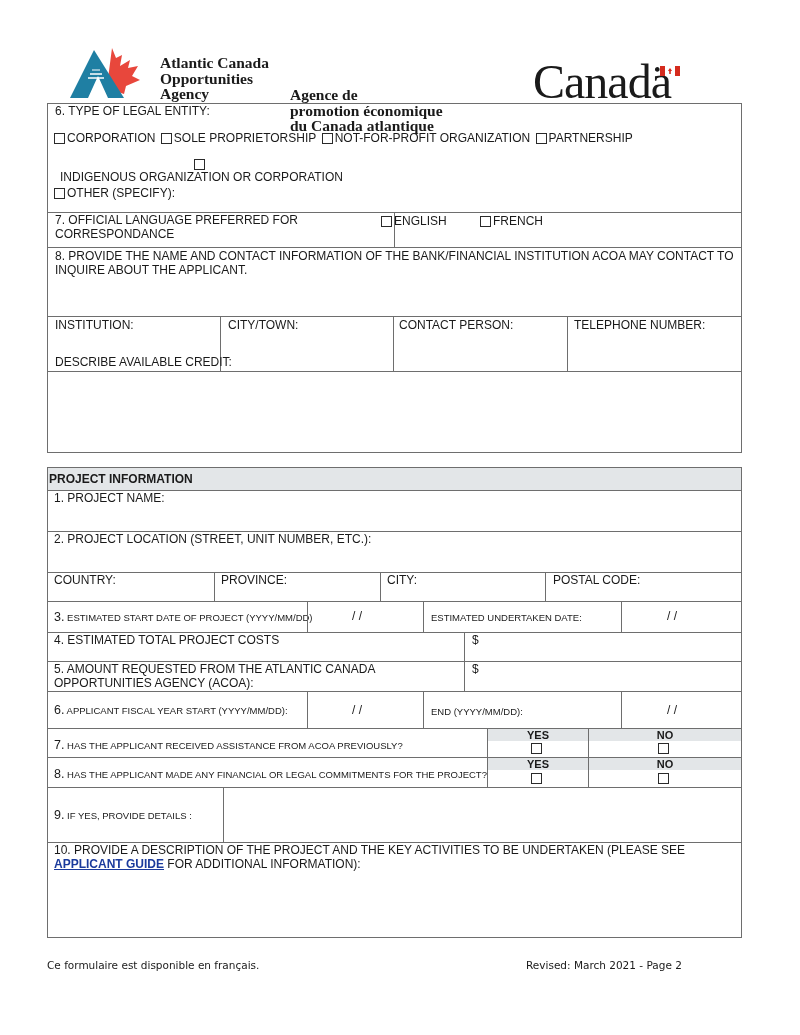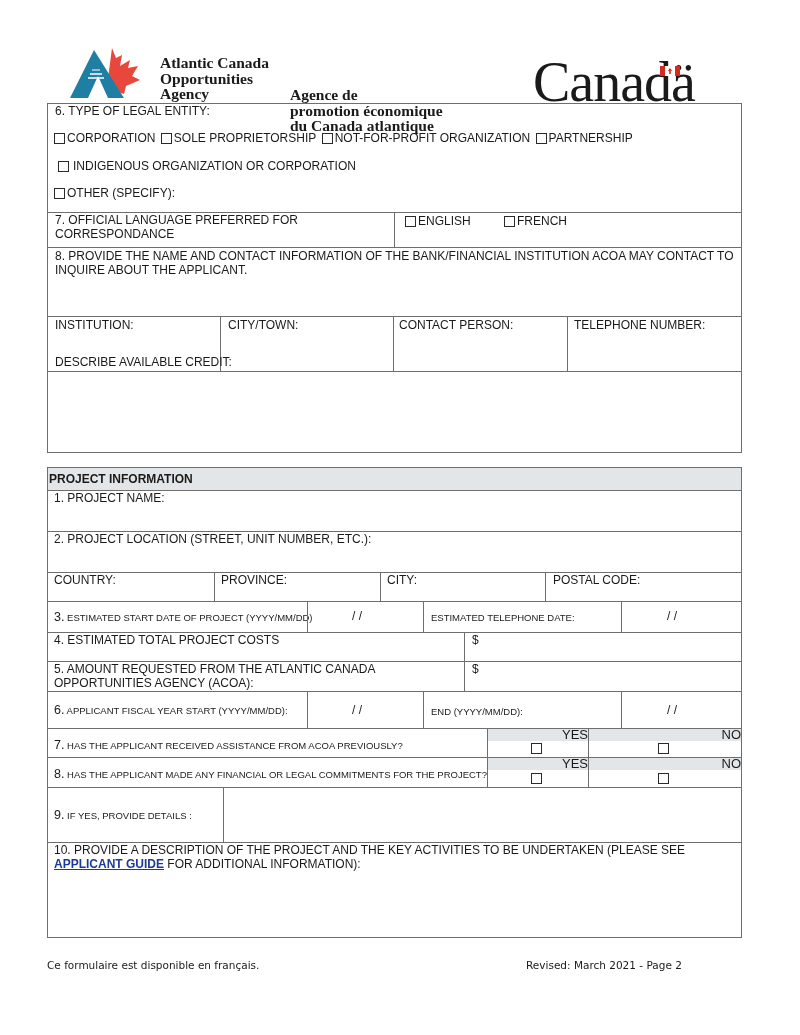--- a/index.html
+++ b/index.html
@@ -8,21 +8,21 @@
 
   .abs { position: absolute; }
 
   
   .logo { left: 68px; top: 46px; width: 76px; height: 56px; }
   .agency-en, .agency-fr {
     font-family: "Liberation Serif", serif; font-weight: bold; font-size: 15.5px; line-height: 15.5px; color: #1a1a1a;
   }
   .agency-en { left: 160px; top: 55px; }
   .agency-fr { left: 290px; top: 55px; margin-top: 32px; }
-  .wordmark { left: 533px; top: 60px; font-family: "Liberation Serif", serif; font-size: 56px; letter-spacing: -1px; color: #1a1a1a; line-height: 44px; }
+  .wordmark { left: 533px; top: 60px; font-family: "Liberation Serif", serif; font-size: 48px; letter-spacing: -1px; color: #1a1a1a; line-height: 44px; }
   .flag { left: 660px; top: 66px; width: 20px; height: 10px; display: flex; }
   .flag span { display: block; height: 10px; }
   .flag .r { width: 5px; background: #d52b1e; }
   .flag .w { width: 10px; background: #fff; position: relative; }
   .flag .w::after { content: ""; position: absolute; left: 3px; top: 2px; width: 4px; height: 6px; background: #d52b1e; clip-path: polygon(50% 0, 100% 45%, 70% 55%, 70% 100%, 30% 100%, 30% 55%, 0 45%); }
 
   
   .box { border: 1px solid #6e6e6e; }
   .hl { position: absolute; height: 1px; background: #6e6e6e; }
   .vl { position: absolute; width: 1px; background: #6e6e6e; }
@@ -30,21 +30,21 @@
   .lbl { position: absolute; font-size: 12px; line-height: 14px; color: #1a1a1a; white-space: nowrap; }
   .lbl-wrap { white-space: normal; }
   .small { font-size: 9.5px; }
   .big { font-size: 12.5px; }
 
   .cb { display: inline-block; width: 11px; height: 11px; border: 1.6px solid #2a2a2a; vertical-align: -1px; margin-right: 2px; background: #fff; }
   .cb-wrap { display: inline-flex; align-items: center; }
 
   .section-header { background: #e3e6e8; font-weight: bold; font-size: 12px; line-height: 22px; padding-left: 1px; }
 
-  .yesno-h { background: #e3e6e8; font-weight: normal; font-size: 13px; text-align: right; }
+  .yesno-h { background: #e3e6e8; font-weight: bold; font-size: 11px; text-align: center; }
 
   a.link { color: #1a3a9c; font-weight: bold; text-decoration: underline; }
 
   .footer { font-family: "DejaVu Sans", sans-serif; font-size: 10.5px; color: #1a1a1a; }
 
   input.field { position: absolute; border: none; background: transparent; outline: none; font-family: "Liberation Sans", sans-serif; font-size: 12px; }
 </style>
 </head>
 <body>
 
@@ -94,39 +94,39 @@
       <span class="cb"></span>
       <span>NOT-FOR-PROFIT ORGANIZATION</span>
     </span>
   <span class="cb-wrap" style="margin-left:2px;">
       <span class="cb"></span>
       <span>PARTNERSHIP</span>
     </span>
 </div>
 
 <div class="lbl" style="left:54px; top:159px;">
-  <span class="cb-wrap" style="margin-left:4px;">
+  <span class="cb-wrap" style="margin-left:4px;flex-direction:column;">
       <span class="cb"></span>
       <span style="margin-left:2px;">INDIGENOUS ORGANIZATION OR CORPORATION</span>
     </span>
 </div>
 
 <div class="lbl" style="left:54px; top:186px;">
   <span class="cb-wrap">
       <span class="cb"></span>
       <span>OTHER (SPECIFY):</span>
     </span>
 </div>
 <input class="field" style="left: 180px; top: 184px; width: 550px; height: 18px;">
 
 <div class="hl" style="left:47px; top:212px; width:695px;"></div>
 
 <div class="lbl lbl-wrap" style="left:55px; top:213px; width:290px;">7. OFFICIAL LANGUAGE PREFERRED FOR CORRESPONDANCE</div>
 <div class="vl" style="left:394px; top:212px; height:35px;"></div>
-<div class="lbl" style="left:405px; top:214px;">
+<div class="lbl" style="left:381px; top:214px;">
   <span class="cb-wrap">
       <span class="cb"></span>
       <span>ENGLISH</span>
     </span>
   <span class="cb-wrap" style="margin-left:30px;">
       <span class="cb"></span>
       <span>FRENCH</span>
     </span>
 </div>
 
@@ -176,21 +176,21 @@
 <input class="field" style="left: 125px; top: 575px; width: 85px; height: 22px;">
 <input class="field" style="left: 290px; top: 575px; width: 86px; height: 22px;">
 <input class="field" style="left: 420px; top: 575px; width: 120px; height: 22px;">
 <input class="field" style="left: 645px; top: 575px; width: 92px; height: 22px;">
 <div class="hl" style="left:47px; top:601px; width:695px;"></div>
 
 <div class="lbl" style="left:54px; top:610px;"><span class="big">3.</span><span class="small"> ESTIMATED START DATE OF PROJECT (YYYY/MM/DD)</span></div>
 <div class="vl" style="left:307px; top:601px; height:31px;"></div>
 <div class="lbl" style="left:352px; top:609px;">/          /</div>
 <div class="vl" style="left:423px; top:601px; height:31px;"></div>
-<div class="lbl small" style="left:431px; top:611px;">ESTIMATED TELEPHONE DATE:</div>
+<div class="lbl small" style="left:431px; top:611px;">ESTIMATED UNDERTAKEN DATE:</div>
 <div class="vl" style="left:621px; top:601px; height:31px;"></div>
 <div class="lbl" style="left:667px; top:609px;">/          /</div>
 <div class="hl" style="left:47px; top:632px; width:695px;"></div>
 
 <div class="lbl" style="left:54px; top:633px;">4. ESTIMATED TOTAL PROJECT COSTS</div>
 <div class="vl" style="left:464px; top:632px; height:59px;"></div>
 <div class="lbl" style="left:472px; top:633px;">$</div>
 <input class="field" style="left: 484px; top: 634px; width: 252px; height: 24px;">
 <div class="hl" style="left:47px; top:661px; width:695px;"></div>
 

